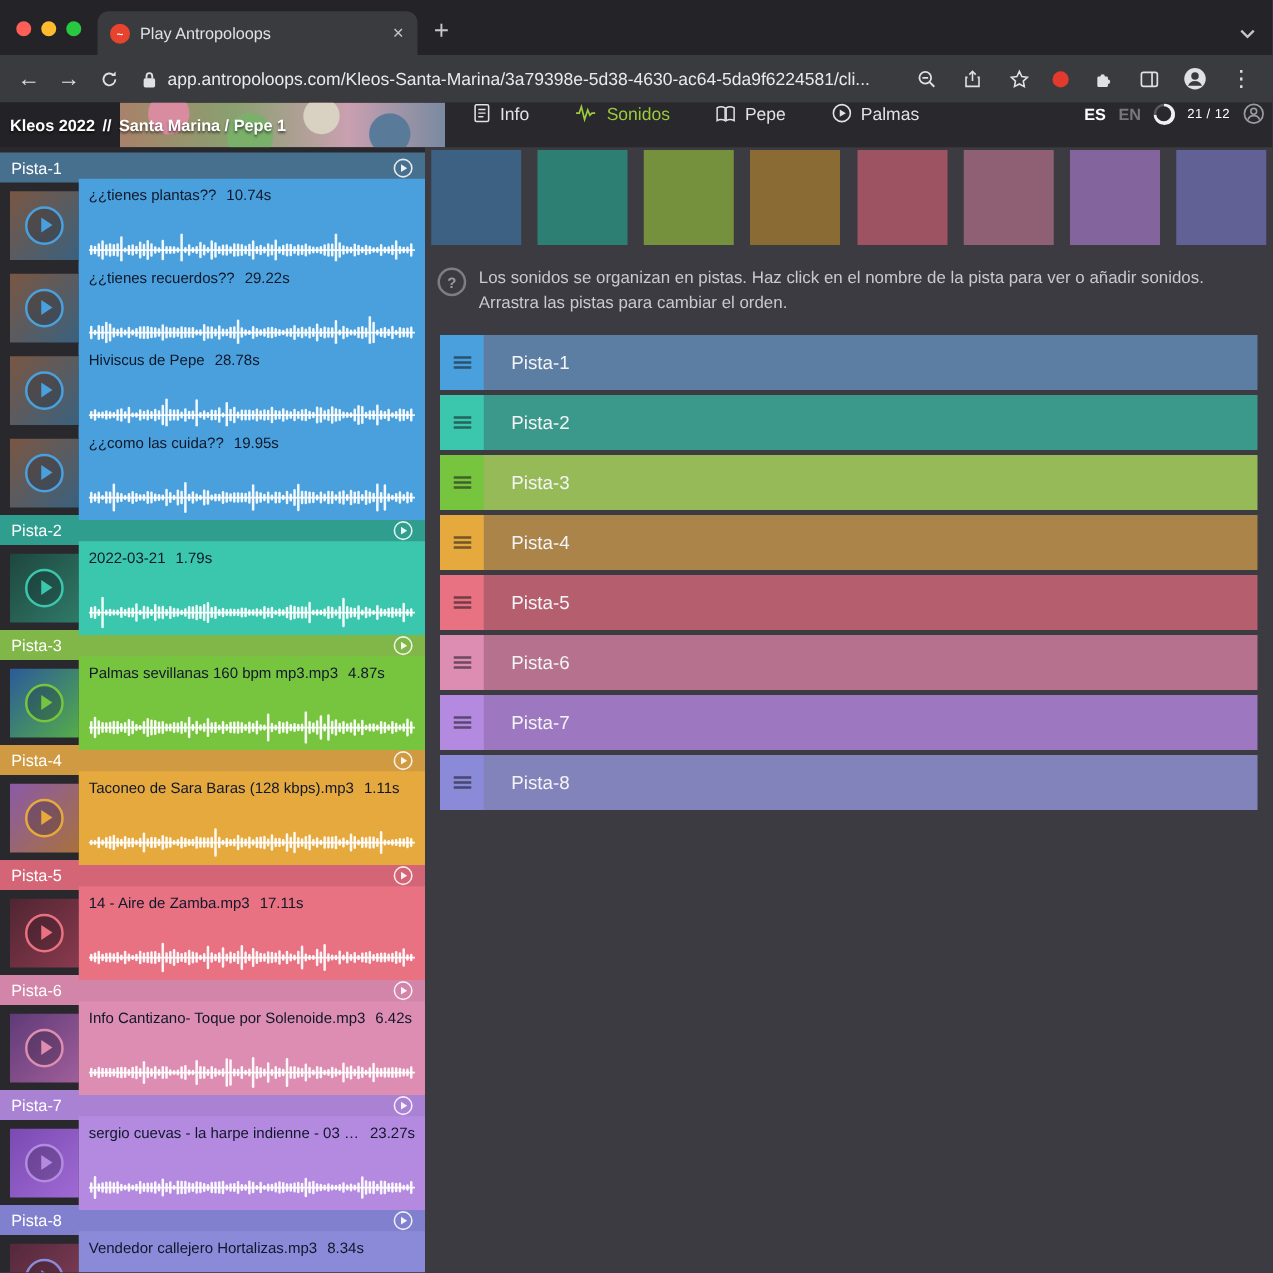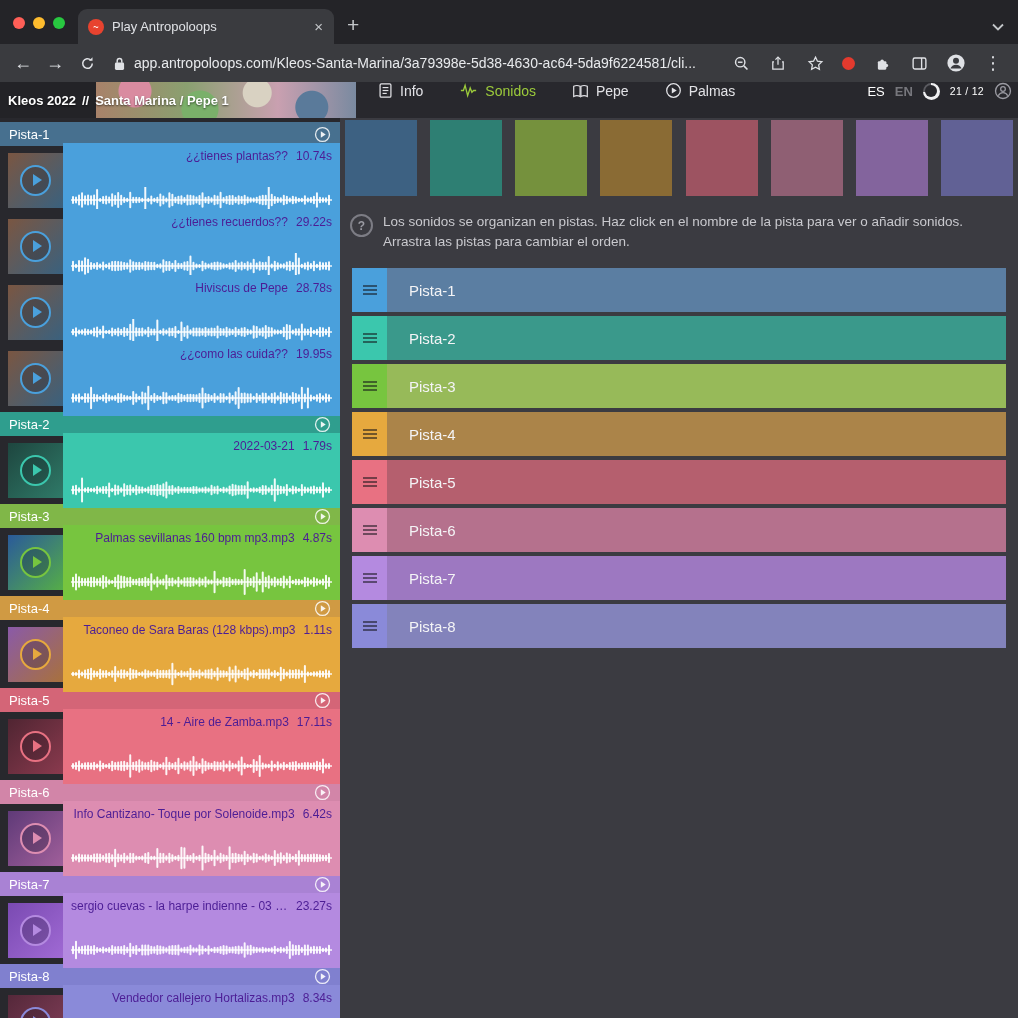--- a/index.html
+++ b/index.html
@@ -33,37 +33,37 @@
       radial-gradient(circle at 15% 25%, #d98ba0 0 16px, rgba(0,0,0,0) 17px),
       radial-gradient(circle at 40% 75%, #7ab06a 0 18px, rgba(0,0,0,0) 19px),
       radial-gradient(circle at 62% 30%, #d9d2c2 0 14px, rgba(0,0,0,0) 15px),
       radial-gradient(circle at 83% 70%, #5a7a9a 0 16px, rgba(0,0,0,0) 17px),
       linear-gradient(90deg, #a8826a, #8aa070 35%, #c9a0b0 70%, #7a8aa0)}
   .crumb span{position:relative;z-index:2;font-weight:bold;text-shadow:0 1px 2px rgba(0,0,0,.6);white-space:nowrap}
   .apptabs{display:flex;align-items:center;gap:36px;margin-left:22px}
   .apptab{display:flex;align-items:center;gap:7px;color:#e2e2e6;font-size:14px}
   .apptab.active{color:#9ccb3b}
   .hdr-right{margin-left:auto;display:flex;align-items:center;gap:10px;padding-right:6px}
-  .lang-es{color:#fff;font-size:13px;font-weight:normal}
+  .lang-es{color:#fff;font-size:13px;font-weight:bold}
   .lang-en{color:#77777d;font-size:13px;font-weight:bold}
   .ring{width:17px;height:17px;border-radius:50%;background:conic-gradient(#f0f0f2 0 265deg,#5a5a60 265deg 360deg);position:relative;flex:none}
   .ring::after{content:"";position:absolute;inset:2.5px;border-radius:50%;background:#28282d}
   .counter{color:#fff;font-size:10.5px;letter-spacing:.3px;white-space:nowrap}
 
   
   .sidebar{position:absolute;left:0;top:118px;width:340px;bottom:0;background:#28282d;overflow:hidden;padding-top:4px}
   .sheader{height:24px;display:flex;align-items:center;padding:0 9px;margin-bottom:2px;color:#fff;font-size:13px}
   .sheader-name{flex:1}
   .sheader-play{width:17px;height:17px;flex:none}
   .sound{height:64px;display:flex;align-items:center;margin-bottom:2px;padding-left:8px}
   .thumb{width:55px;height:55px;flex:none;display:flex;align-items:center;justify-content:center}
   .thumb-play{width:27px;height:27px;border:2.5px solid;border-radius:50%;display:flex;align-items:center;justify-content:center;background:rgba(15,15,25,.22)}
   .thumb-play i{display:block;width:0;height:0;border:6px solid transparent;border-right-width:0;border-left-width:9px;margin-left:3px}
   .spanel{flex:1;height:64px;min-width:0;padding:6px 8px 5px;display:flex;flex-direction:column}
-  .srow{display:flex;justify-content:flex-end;color:#4c1d95;font-size:12px}
+  .srow{display:flex;justify-content:flex-start;color:#0f172a;font-size:12px}
   .stitle{white-space:nowrap;overflow:hidden;text-overflow:ellipsis;padding-right:8px}
   .sdur{flex:none}
   .wave{width:100%;height:26px;margin-top:auto}
 
   
   .main{position:absolute;left:340px;top:118px;right:0;bottom:0;background:#3b3b41;overflow:hidden}
   .swatches{display:flex;justify-content:space-between;margin:2px 5px 0 5px}
   .swatch{width:72px;height:76px}
   .help{display:flex;gap:10px;margin:16px 14px 0 10px;align-items:flex-start}
   .help-q{width:19px;height:19px;border-radius:50%;border:2px solid #7d7d85;color:#9a9aa2;font-size:12px;font-weight:bold;display:flex;align-items:center;justify-content:center;flex:none;margin-top:2px}

